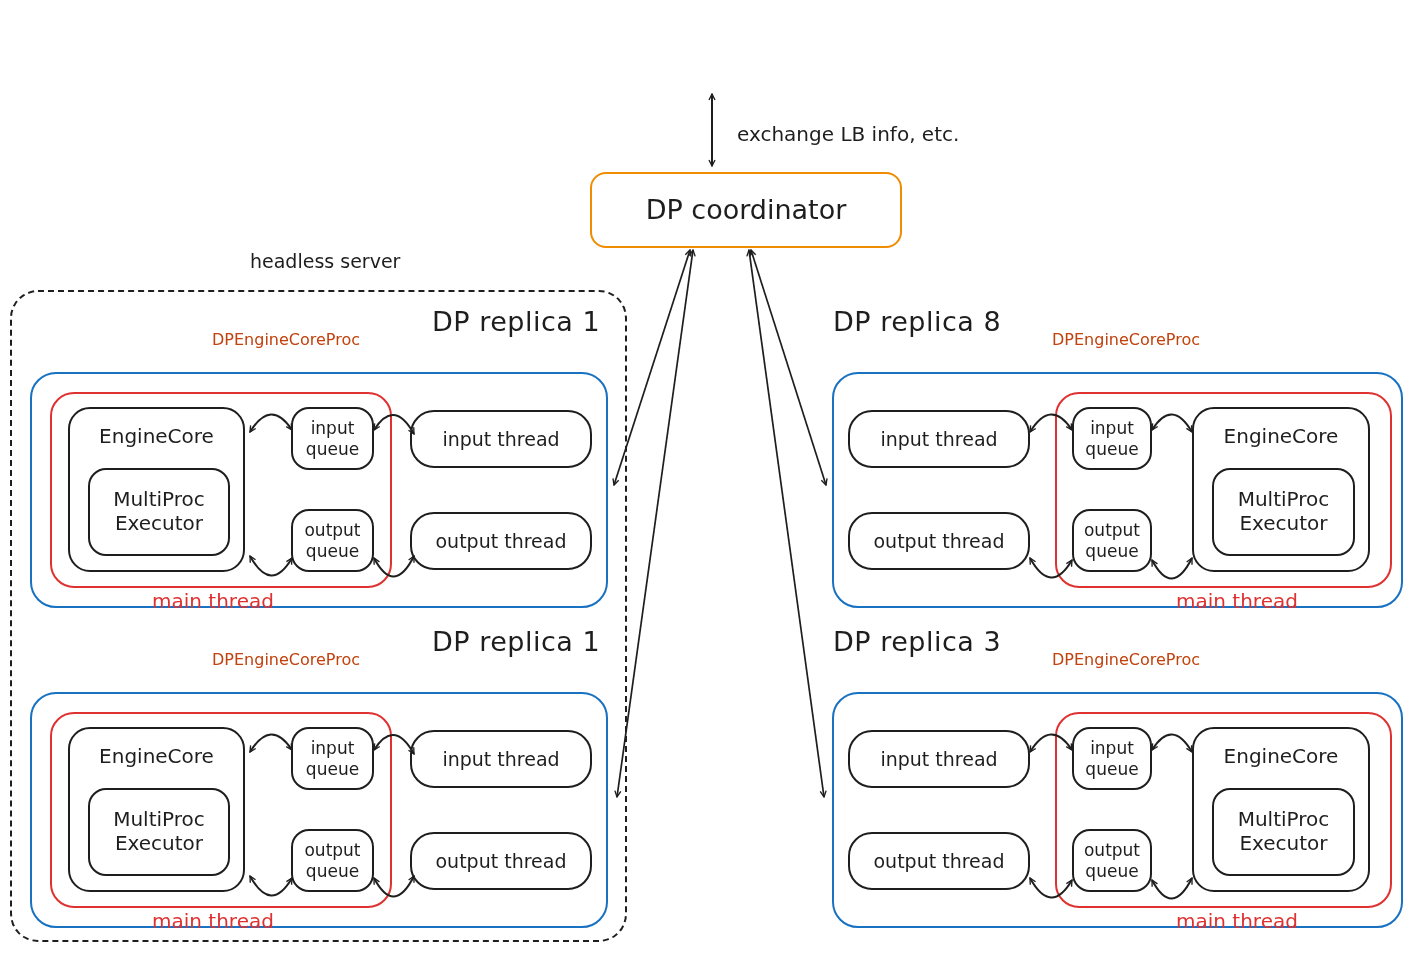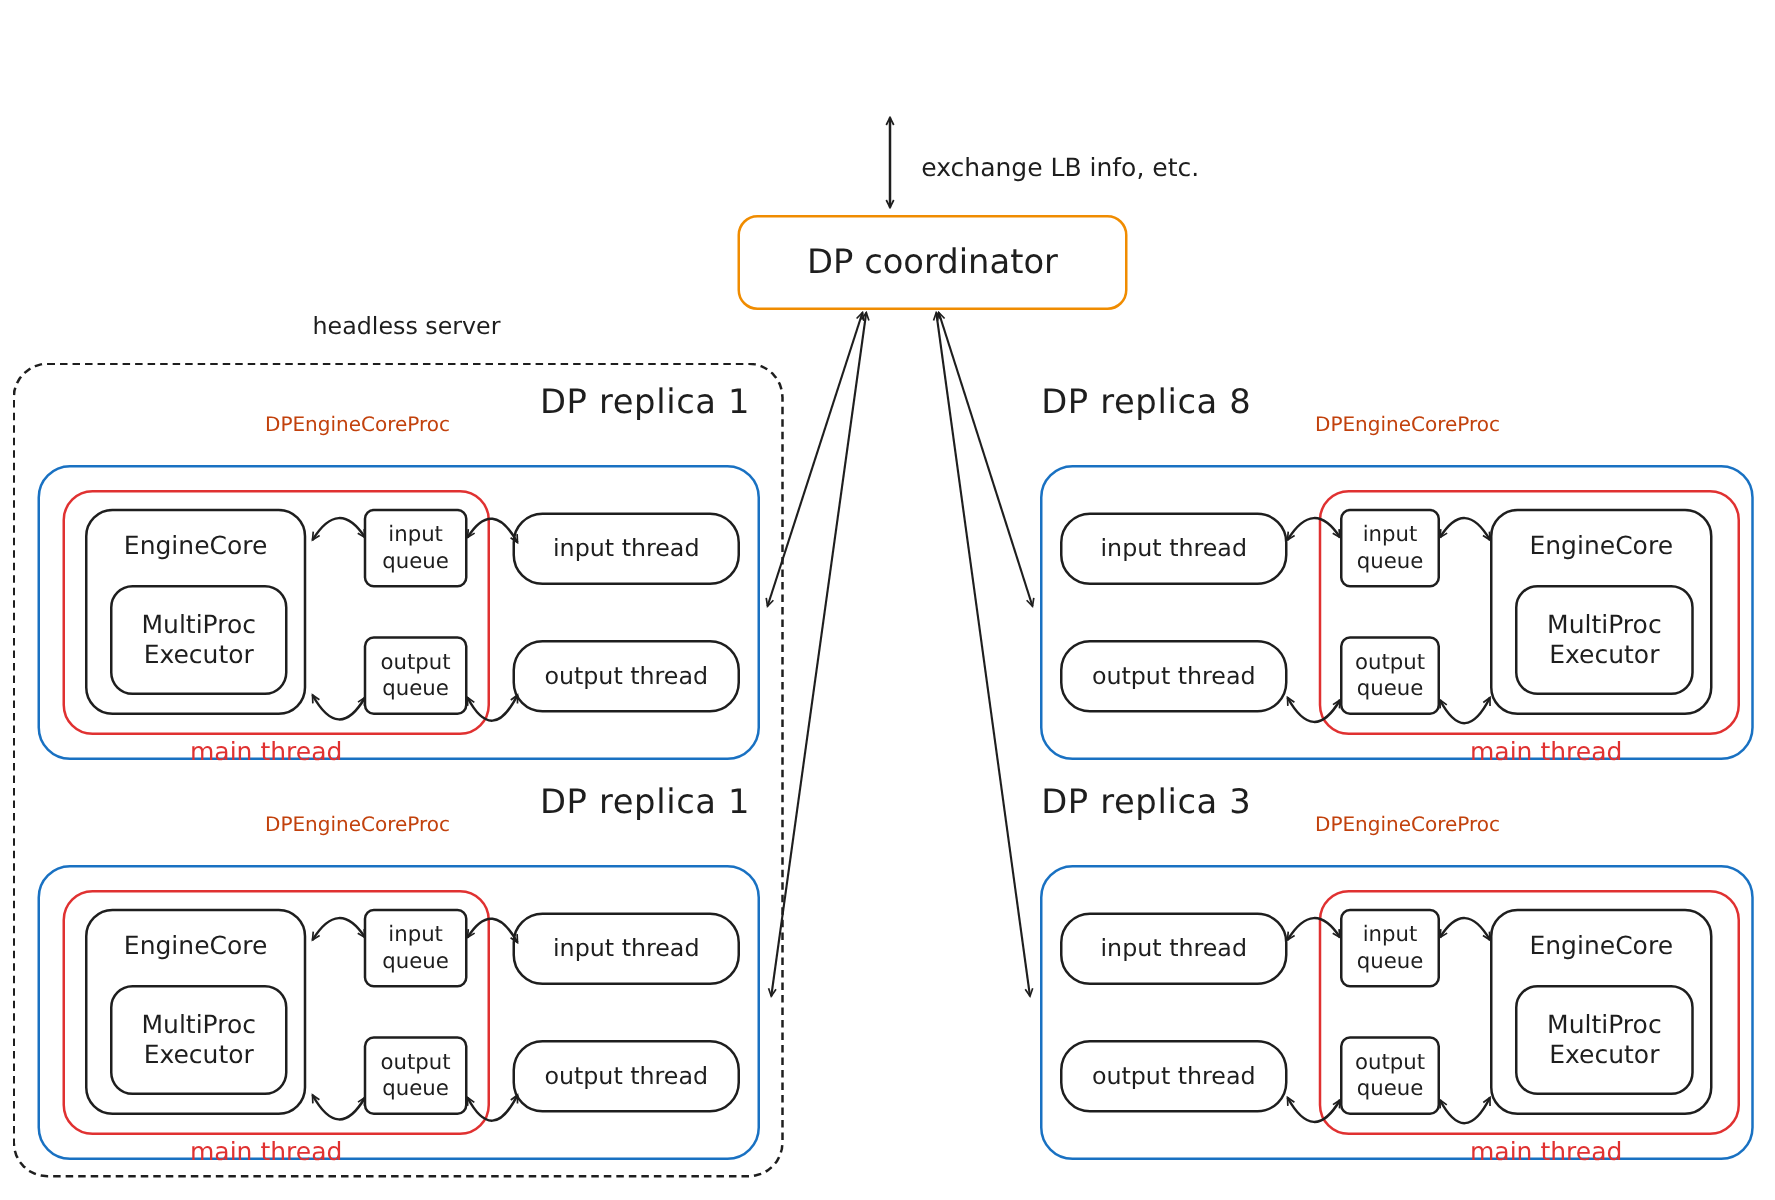--- a/index.html
+++ b/index.html
@@ -12,21 +12,21 @@
     display:flex;align-items:center;justify-content:center;text-align:center;
     box-sizing:border-box;color:#1e1e1e;line-height:1.18;
   }
   .green-box{border-color:#2f9e44;border-radius:20px;}
   .orange-box{border-color:#f08c00;border-radius:16px;}
   .blue-box{border-color:#1971c2;border-radius:26px;}
   .red-box{border-color:#e03131;border-radius:24px;}
   .dashed-box{border:2px dashed #1e1e1e;border-radius:28px;}
   .ec-box{border-radius:22px;align-items:flex-start;padding-top:16px;}
   .mp-box{border-radius:18px;font-size:20px;}
-  .q-box{border-radius:8px;font-size:17px;}
+  .q-box{border-radius:18px;font-size:17px;}
   .t-box{border-radius:24px;font-size:19px;}
   .lbl{position:absolute;white-space:nowrap;}
   .title-lbl{font-size:27px;letter-spacing:0.5px;}
   .proc-lbl{font-size:16px;color:#c2410c;font-weight:500;}
   .main-lbl{font-size:20px;color:#e03131;font-weight:500;}
   .small-lbl{font-size:19px;}
   .big-text{font-size:30px;}
   .mid-text{font-size:27px;}
   .ec-text{font-size:20px;}
   svg.overlay{position:absolute;left:0;top:0;pointer-events:none;}

